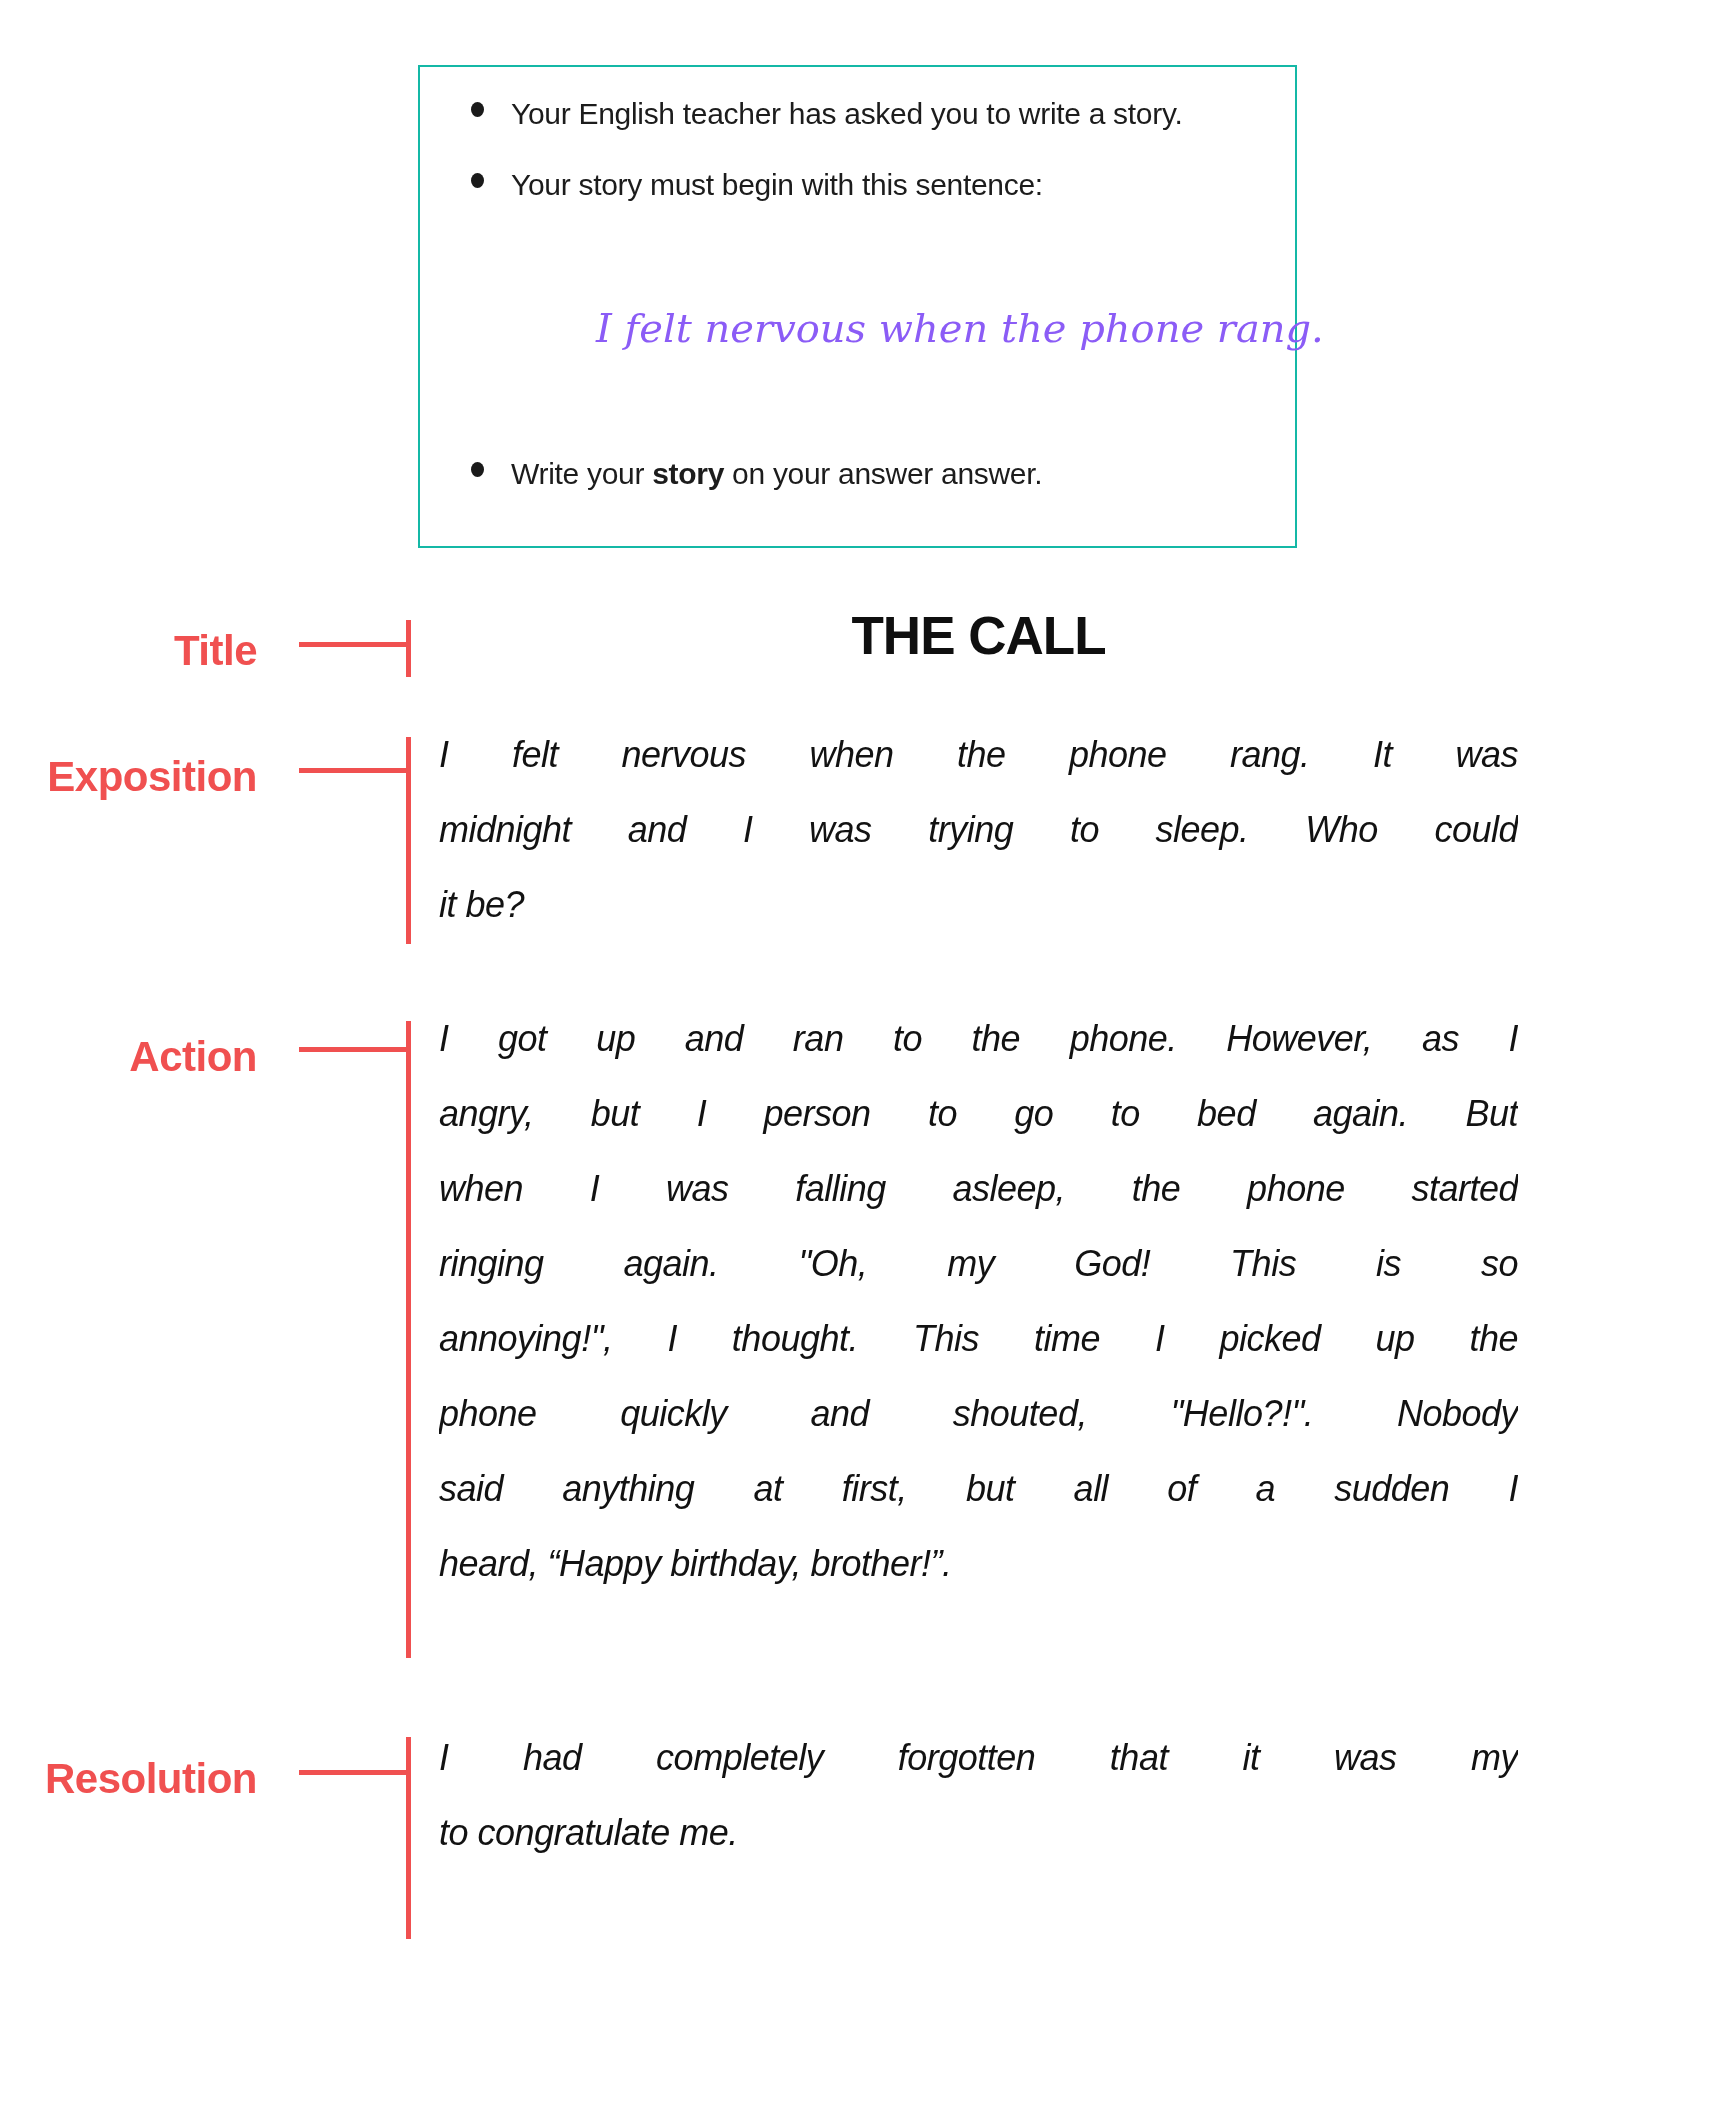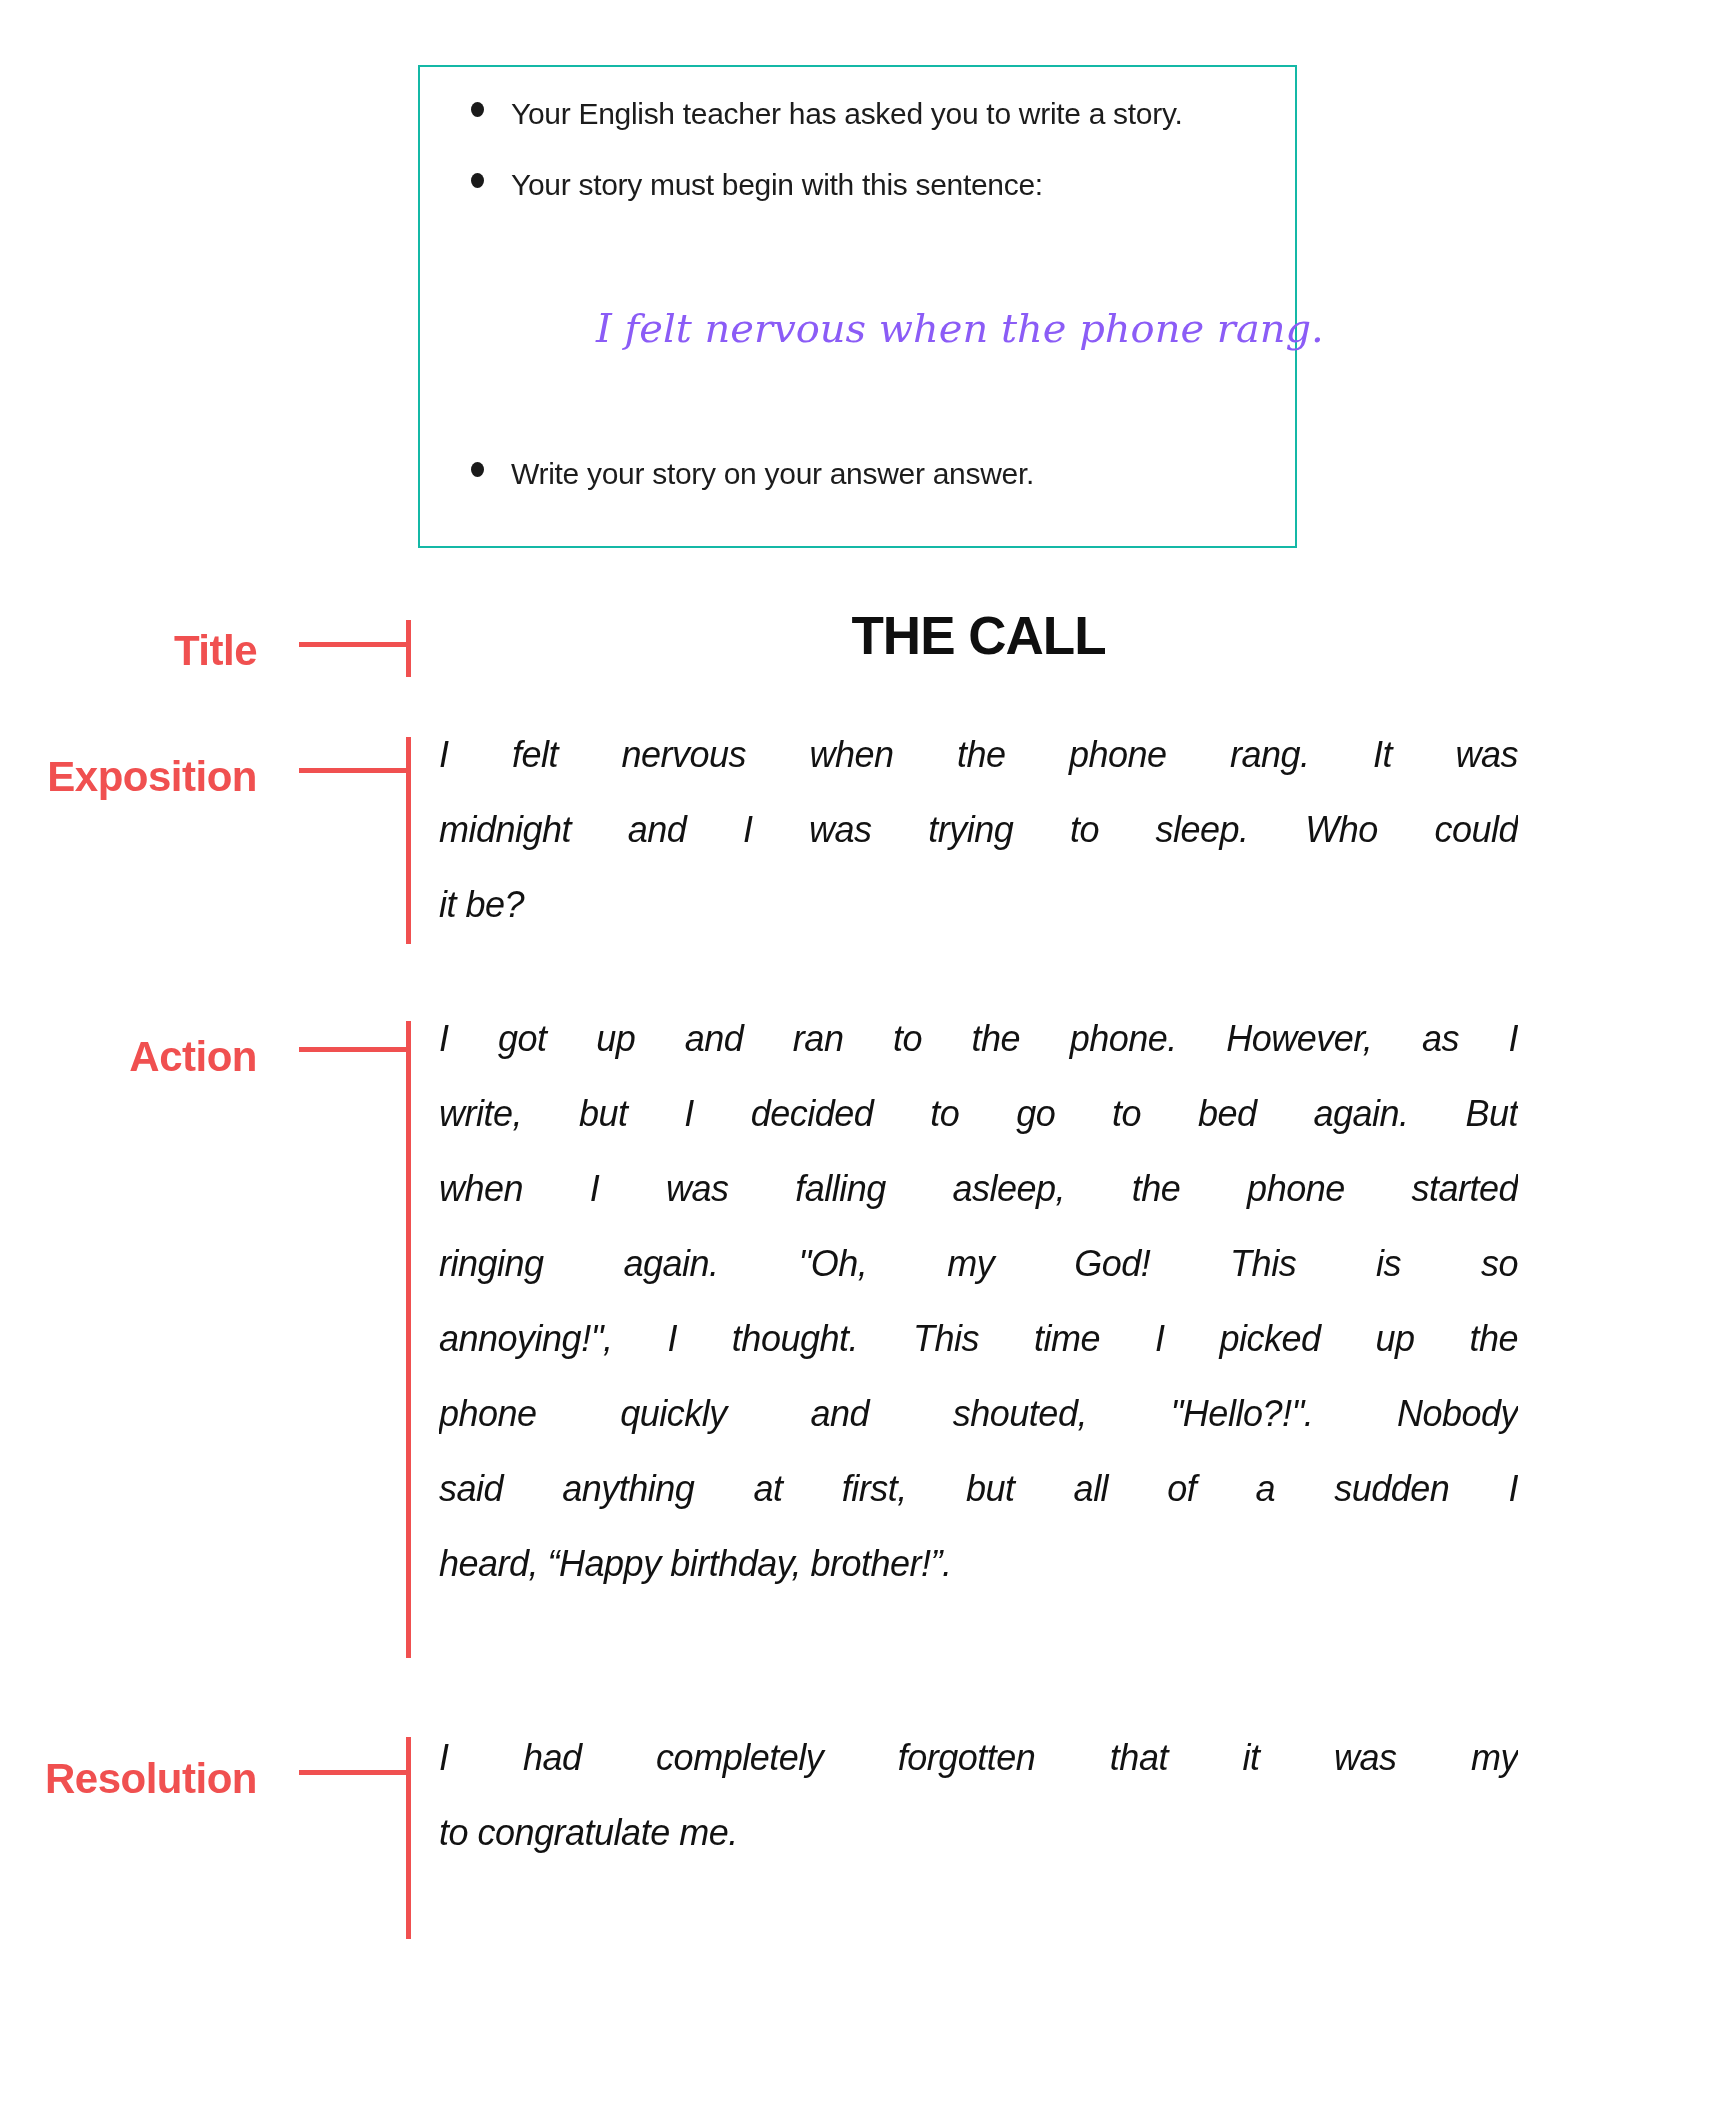--- a/index.html
+++ b/index.html
@@ -24,21 +24,21 @@
   .bullet-dot {
     position:absolute; left:51px; top:7px;
     width:13px; height:15px; border-radius:50%;
     background:#1a1a1a;
   }
   .bullet-text {
     position:absolute; left:91px; top:0;
     font-size:30px; line-height:38px; color:#1c1c1c;
     letter-spacing:-0.3px; white-space:nowrap;
   }
-  .bullet-text b { font-weight:normal; }
+  .bullet-text b { font-weight:bold; }
   .exam-quote {
     position:absolute; left:176px; top:236px;
     font-family:"DejaVu Serif","Liberation Serif",serif;
     font-style:italic; font-size:40px; line-height:50px;
     color:#8b5cf6; white-space:nowrap;
   }
 
   
   .anno-label {
     position:absolute; left:0; width:257px;
@@ -111,21 +111,21 @@
     <div class="jline">midnight and I was trying to sleep. Who could</div>
     <div class="jline last">it be?</div>
   </div>
 
   <div class="anno-label" style="top:1027px">Action</div>
   <div class="connector-h" style="top:1047px"></div>
   <div class="connector-v" style="top:1021px;height:637px"></div>
 
   <div class="para" style="top:1001px">
     <div class="jline">I got up and ran to the phone. However, as I</div>
-    <div class="jline">write, but I decided to go to bed again. But</div>
+    <div class="jline">angry, but I person to go to bed again. But</div>
     <div class="jline">when I was falling asleep, the phone started</div>
     <div class="jline">ringing again. "Oh, my God! This is so</div>
     <div class="jline">annoying!", I thought. This time I picked up the</div>
     <div class="jline">phone quickly and shouted, "Hello?!". Nobody</div>
     <div class="jline">said anything at first, but all of a sudden I</div>
     <div class="jline last">heard, “Happy birthday, brother!”.</div>
   </div>
 
   <div class="anno-label" style="top:1749px">Resolution</div>
   <div class="connector-h" style="top:1770px"></div>

